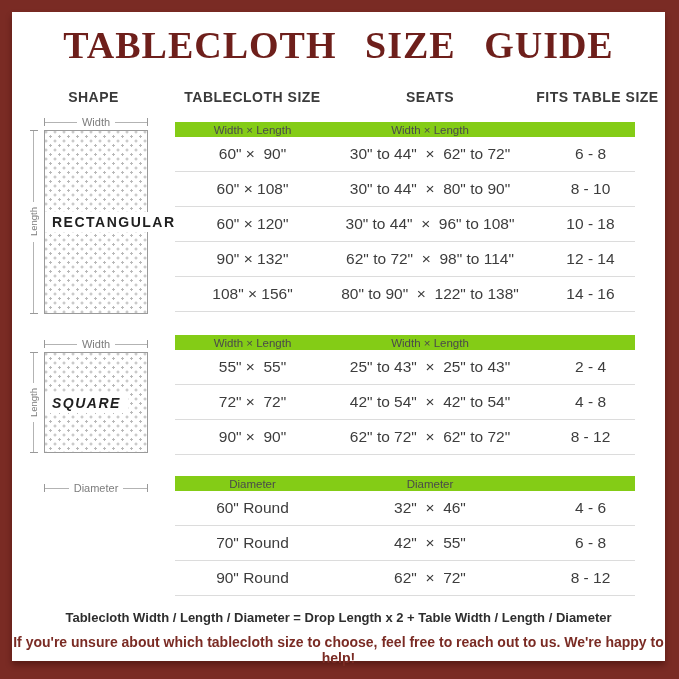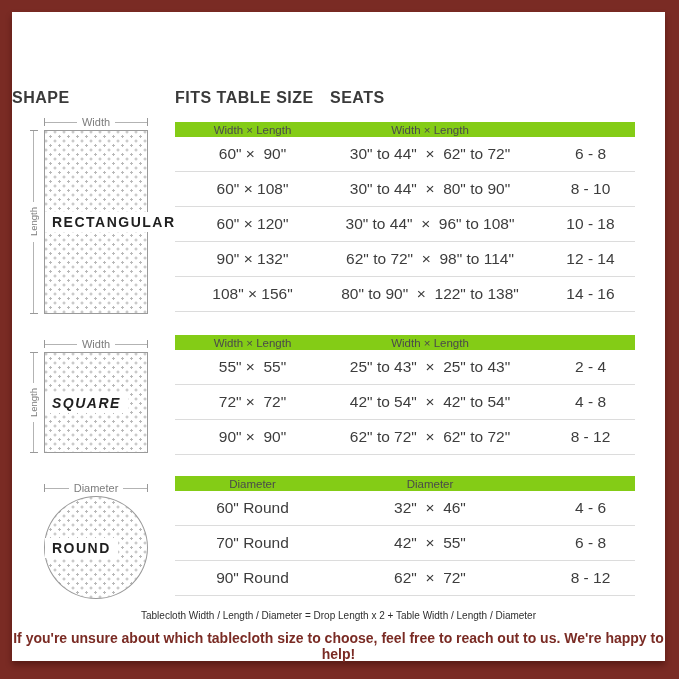--- a/index.html
+++ b/index.html
@@ -20,21 +20,21 @@
     text-align:center;
     font-family:"Liberation Serif", serif;
     font-weight:700; font-size:38px; line-height:1.15;
     color:#6e1f1b; letter-spacing:1px; word-spacing:18px;
   }
   .col-headers {
     position:absolute; top:77px; left:0; width:653px;
     display:grid; grid-template-columns:163px 155px 200px 135px;
   }
   .col-headers span {
-    text-align:left; font-size:16px; font-weight:600;
+    text-align:center; font-size:14px; font-weight:600;
     color:#3a3a3a; letter-spacing:.5px;
   }
   
   .table { position:absolute; left:163px; width:460px; }
   .thead {
     height:15px; background:#84cc16;
     display:grid; grid-template-columns:155px 200px 105px; align-items:center;
   }
   .thead span { text-align:center; font-size:11.5px; color:#4a4a4a; }
   .trow {
@@ -72,33 +72,35 @@
   }
   #dia-rect .shape-box   { height:184px; }
   #dia-square .shape-box { height:101px;font-style:italic; }
   #dia-round .shape-box  { height:103px; border-radius:50%; }
   .shape-label {
     background:#fff; padding:2px 7px;
     font-size:14px; font-weight:600; letter-spacing:1.5px; color:#1f1f1f;
   }
   
   .footer { position:absolute; top:598px; left:0; width:653px; text-align:center; }
-  .formula { margin:0 0 9px; font-size:10px; font-weight:400; color:#2e2e2e; }
+  .formula { margin:0 0 9px; font-size:13px; font-weight:700; color:#2e2e2e; }
   .note    { margin:0; font-size:14px; font-weight:600; color:#7a2b24; }
 </style>
 </head>
 <body>
 
 <div class="panel">
 
+  <h1 class="title">TABLECLOTH SIZE GUIDE</h1>
 
   <div class="col-headers">
     <span>SHAPE</span>
+    <span>TABLECLOTH SIZE</span>
+    <span>SEATS</span>
     <span>FITS TABLE SIZE</span>
-    <span>SEATS</span>
   </div>
 
   <div class="diagram" id="dia-rect">
     <div class="dim-top">
       <span class="dt-tick"></span>
       <span class="dt-line"></span>
       <span class="dt-label">Width</span>
       <span class="dt-line"></span>
       <span class="dt-tick"></span>
     </div>
@@ -190,23 +192,20 @@
     </div>
   </div>
 
   <div class="diagram" id="dia-round">
     <div class="dim-top">
       <span class="dt-tick"></span>
       <span class="dt-line"></span>
       <span class="dt-label">Diameter</span>
       <span class="dt-line"></span>
       <span class="dt-tick"></span>
-    </div>
-    <div class="shape-box">
-      <span class="shape-label">ROUND</span>
     </div>
   </div>
 
   <div class="table" id="table-round">
     <div class="thead">
       <span>Diameter</span>
       <span>Diameter</span>
       <span></span>
     </div>
     <div class="trow">

